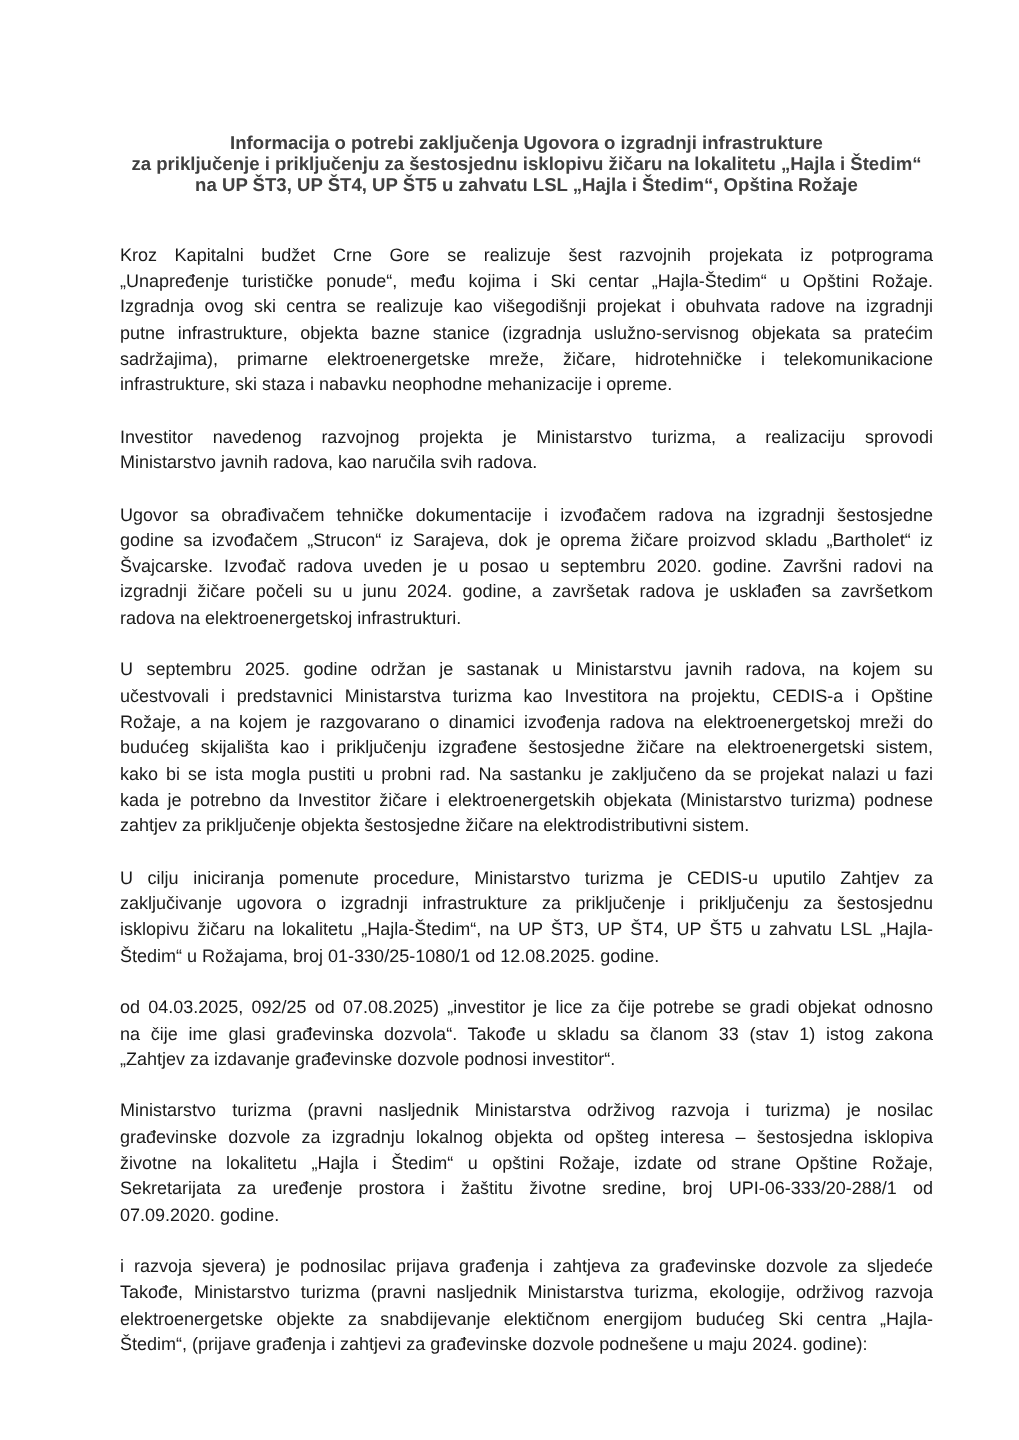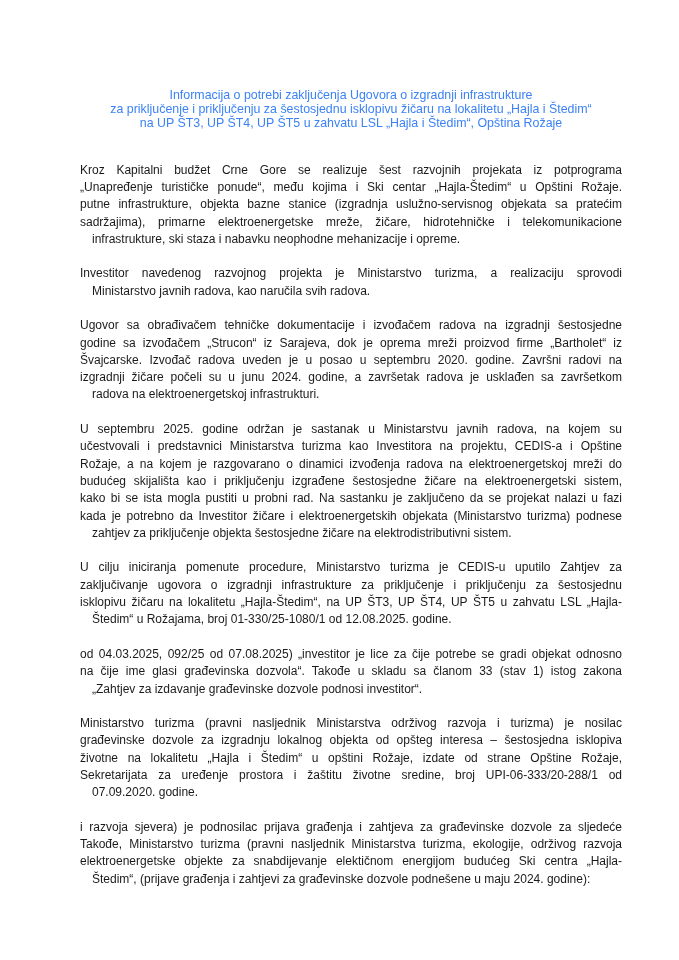--- a/index.html
+++ b/index.html
@@ -1,51 +1,52 @@
 <!DOCTYPE html>
 <html><head>
 <meta charset="utf-8">
 <style>
   html, body { margin: 0; padding: 0; background: #ffffff; }
   body { width: 679px; height: 960px; position: relative; overflow: hidden;
          font-family: "Liberation Sans", sans-serif; color: #1a1a1a; }
   .page { position: absolute; left: 80px; top: 88px; width: 542px; }
-  .title { text-align: center; font-weight: normal; font-size: 12.4px; line-height: 14.2px;
-           margin: 0 -40px 0 -40px; color: #3b82f6; }
+  .title { text-align: center; font-weight: bold; font-size: 12.4px; line-height: 14.2px;
+           margin: 0 -40px 0 -40px; color: #404040; }
   .title div { white-space: nowrap; }
   .body { margin-top: 31px; }
   .para { font-size: 12px; line-height: 17.3px; text-align: justify; margin: 0 0 17.3px 0; }
   .para .ln { display: block; text-align: justify; text-align-last: justify; white-space: nowrap; }
-  .para .ln.last { text-align-last: left; margin-left: 12px; }
+  .para .ln.last { text-align-last: left; }
 </style>
 </head>
 <body>
 
 <div class="page">
   <div class="title">
     <div>Informacija o potrebi zaključenja Ugovora o izgradnji infrastrukture</div>
     <div>za priključenje i priključenju za šestosjednu isklopivu žičaru na lokalitetu „Hajla i Štedim“</div>
     <div>na UP ŠT3, UP ŠT4, UP ŠT5 u zahvatu LSL „Hajla i Štedim“, Opština Rožaje</div>
   </div>
 
   <div class="body">
     <p class="para">
       <span class="ln">Kroz Kapitalni budžet Crne Gore se realizuje šest razvojnih projekata iz potprograma</span>
       <span class="ln">„Unapređenje turističke ponude“, među kojima i Ski centar „Hajla-Štedim“ u Opštini Rožaje.</span>
+      <span class="ln">Izgradnja ovog ski centra se realizuje kao višegodišnji projekat i obuhvata radove na izgradnji</span>
       <span class="ln">putne infrastrukture, objekta bazne stanice (izgradnja uslužno-servisnog objekata sa pratećim</span>
       <span class="ln">sadržajima), primarne elektroenergetske mreže, žičare, hidrotehničke i telekomunikacione</span>
       <span class="ln last">infrastrukture, ski staza i nabavku neophodne mehanizacije i opreme.</span>
     </p>
     <p class="para">
       <span class="ln">Investitor navedenog razvojnog projekta je Ministarstvo turizma, a realizaciju sprovodi</span>
       <span class="ln last">Ministarstvo javnih radova, kao naručila svih radova.</span>
     </p>
     <p class="para">
       <span class="ln">Ugovor sa obrađivačem tehničke dokumentacije i izvođačem radova na izgradnji šestosjedne</span>
-      <span class="ln">godine sa izvođačem „Strucon“ iz Sarajeva, dok je oprema mreži proizvod firme „Bartholet“ iz</span>
+      <span class="ln">godine sa izvođačem „Strucon“ iz Sarajeva, dok je oprema žičare proizvod skladu „Bartholet“ iz</span>
       <span class="ln">Švajcarske. Izvođač radova uveden je u posao u septembru 2020. godine. Završni radovi na</span>
       <span class="ln">izgradnji žičare počeli su u junu 2024. godine, a završetak radova je usklađen sa završetkom</span>
       <span class="ln last">radova na elektroenergetskoj infrastrukturi.</span>
     </p>
     <p class="para">
       <span class="ln">U septembru 2025. godine održan je sastanak u Ministarstvu javnih radova, na kojem su</span>
       <span class="ln">učestvovali  i predstavnici Ministarstva turizma kao Investitora na projektu, CEDIS-a i Opštine</span>
       <span class="ln">Rožaje, a na kojem je razgovarano o dinamici izvođenja radova na elektroenergetskoj mreži do</span>
       <span class="ln">budućeg skijališta kao i priključenju izgrađene šestosjedne žičare na elektroenergetski sistem,</span>
       <span class="ln">kako bi se ista mogla pustiti u probni rad. Na sastanku je zaključeno da se projekat nalazi u fazi</span>

